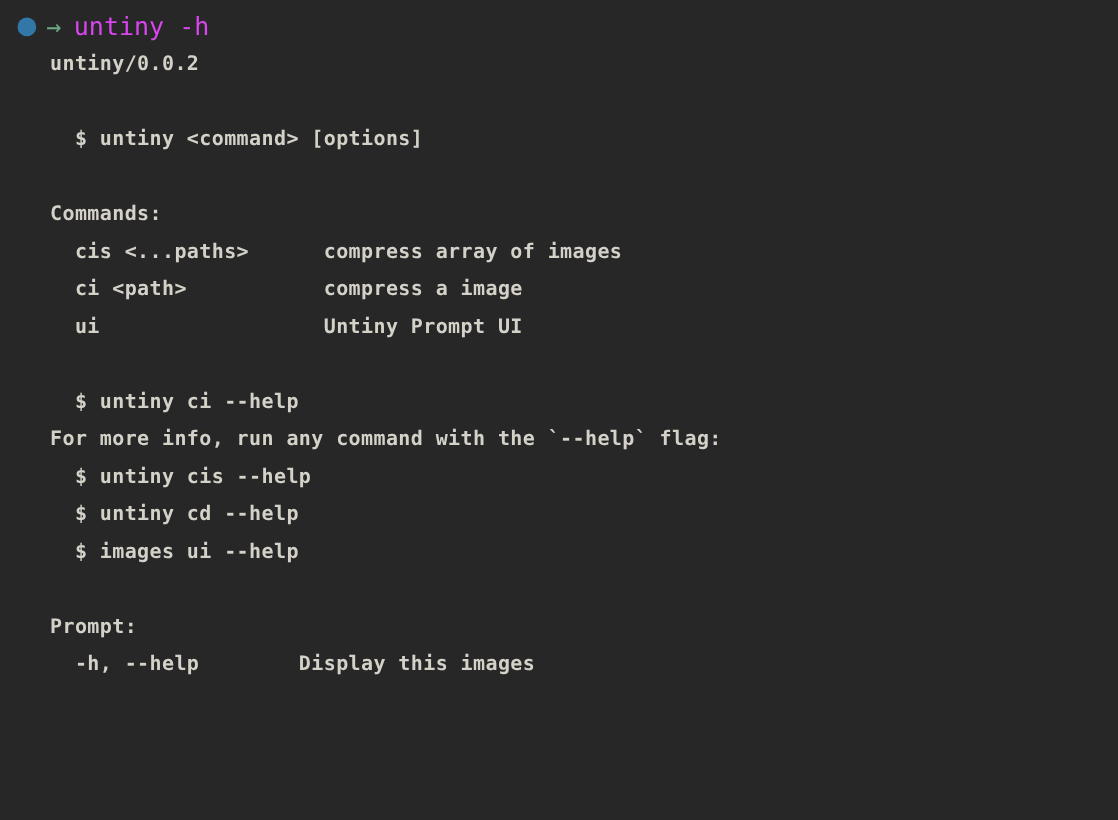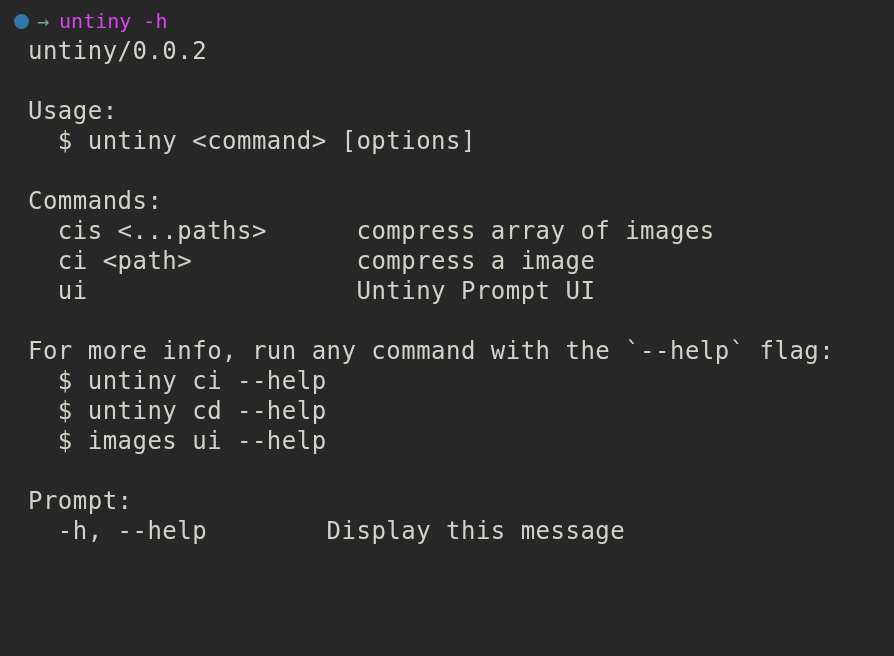--- a/index.html
+++ b/index.html
@@ -28,25 +28,26 @@
   
   #screen {
     position: absolute;
     left: 0;
     top: -24px;
     width: 894px;
   }
   .line {
     height: 30px;
     white-space: pre;
-    padding-left: 28px;
+    padding-left: 40px;
     box-sizing: border-box;
-    font-size: 24px;
+    font-size: 16px;
     line-height: 30px;
     letter-spacing: 0.02em;
+    font-weight: bold;
   }
   .line.blank {
     height: 30px;
   }
   
   .scrollback {
     padding-left: 40px;
     height: 30px;
     white-space: pre;
     font-size: 20px;
@@ -101,36 +102,36 @@
     <div class="prompt-line">
       <span class="prompt-dot"></span>
       <span class="prompt-arrow">→</span>
       <span class="prompt-cmd">untiny -h</span>
     </div>
 
     <div class="line">untiny/0.0.2</div>
 
     <div class="line blank"></div>
 
-    <div class="line">Usage:</div>
     <div class="line">  $ untiny &lt;command&gt; [options]</div>
 
     <div class="line blank"></div>
 
     <div class="line">Commands:</div>
     <div class="line"><span>  cis &lt;...paths&gt;      </span><span>compress array of images</span></div>
     <div class="line"><span>  ci &lt;path&gt;           </span><span>compress a image</span></div>
     <div class="line"><span>  ui                  </span><span>Untiny Prompt UI</span></div>
 
     <div class="line blank"></div>
 
+    <div class="line">  $ untiny ci --help</div>
     <div class="line">For more info, run any command with the `--help` flag:</div>
-    <div class="line">  $ untiny ci --help</div>
+    <div class="line">  $ untiny cis --help</div>
     <div class="line">  $ untiny cd --help</div>
     <div class="line">  $ images ui --help</div>
 
     <div class="line blank"></div>
 
     <div class="line">Prompt:</div>
-    <div class="line"><span>  -h, --help        </span><span>Display this message</span></div>
+    <div class="line"><span>  -h, --help        </span><span>Display this images</span></div>
 
   </div>
 </div>
 
 </body></html>

